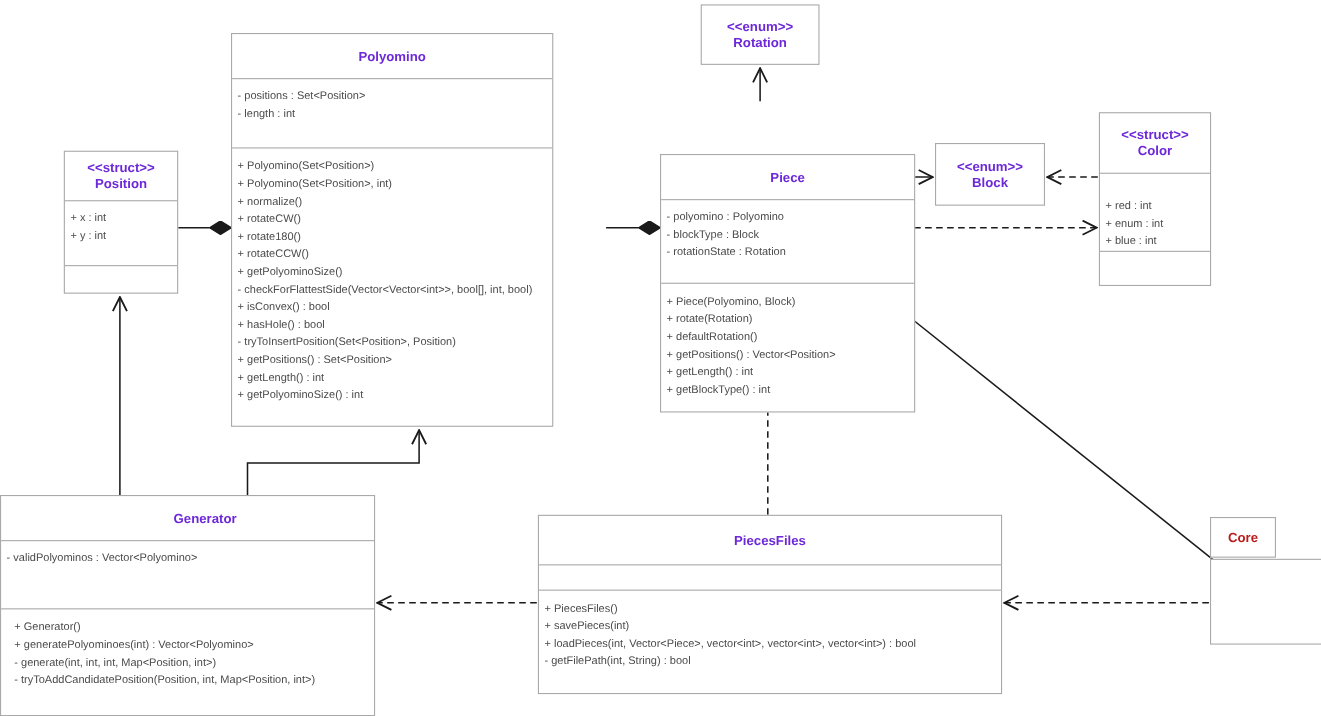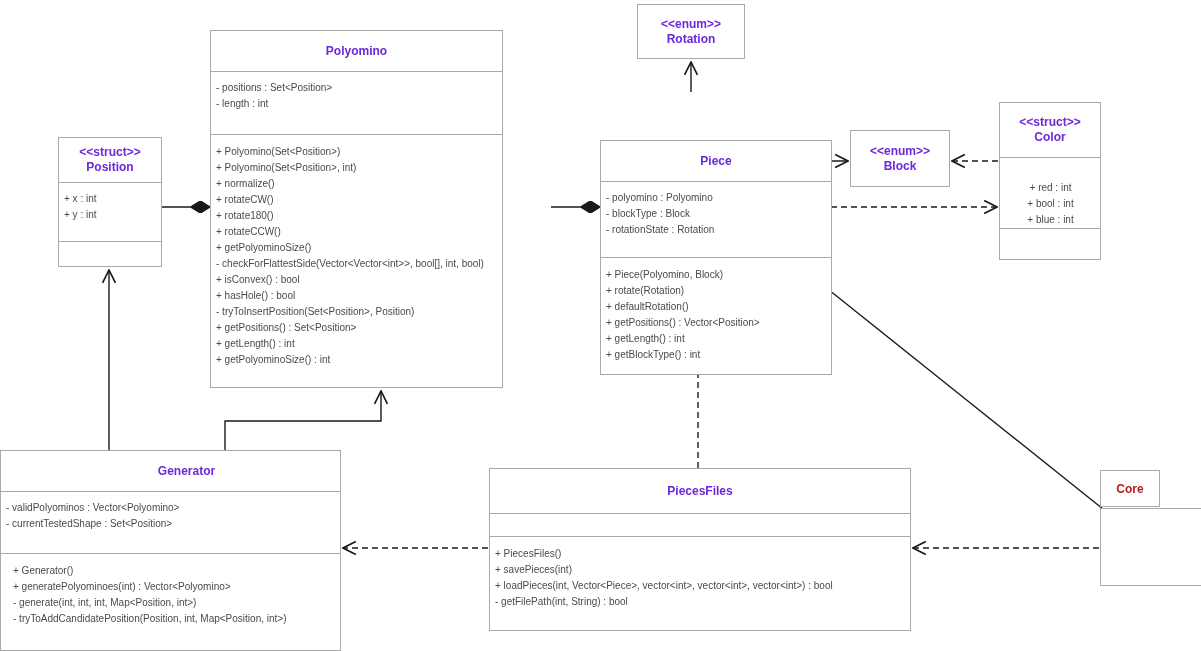--- a/index.html
+++ b/index.html
@@ -255,37 +255,36 @@
       <span class="cname">Block</span>
     </div>
   </div>
 
   <div class="uml-class" id="class-color">
     <div class="uml-header" style="height:54px;">
       <span class="stereo">&lt;&lt;struct&gt;&gt;</span>
       <span class="cname">Color</span>
     </div>
     <div class="uml-sep"></div>
-    <div class="uml-compartment" style="height:70px;padding-top:22px;text-align:center;">
+    <div class="uml-compartment" style="height:70px;padding-top:22px;">
       <span class="mem">+ red : int</span>
-      <span class="mem">+ bool : int</span>
+      <span class="mem">+ enum : int</span>
       <span class="mem">+ blue : int</span>
     </div>
     <div class="uml-sep"></div>
     <div class="uml-compartment"></div>
   </div>
 
   <div class="uml-class" id="class-generator">
     <div class="uml-header" style="height:40px;padding-left:36px;">
       <span class="cname">Generator</span>
     </div>
     <div class="uml-sep"></div>
     <div class="uml-compartment" style="height:61px;">
       <span class="mem">- validPolyominos : Vector&lt;Polyomino&gt;</span>
-      <span class="mem">- currentTestedShape : Set&lt;Position&gt;</span>
     </div>
     <div class="uml-sep"></div>
     <div class="uml-compartment" style="padding-top:9px;padding-left:12px;">
       <span class="mem">+ Generator()</span>
       <span class="mem">+ generatePolyominoes(int) : Vector&lt;Polyomino&gt;</span>
       <span class="mem">- generate(int, int, int, Map&lt;Position, int&gt;)</span>
       <span class="mem">- tryToAddCandidatePosition(Position, int, Map&lt;Position, int&gt;)</span>
     </div>
   </div>
 

